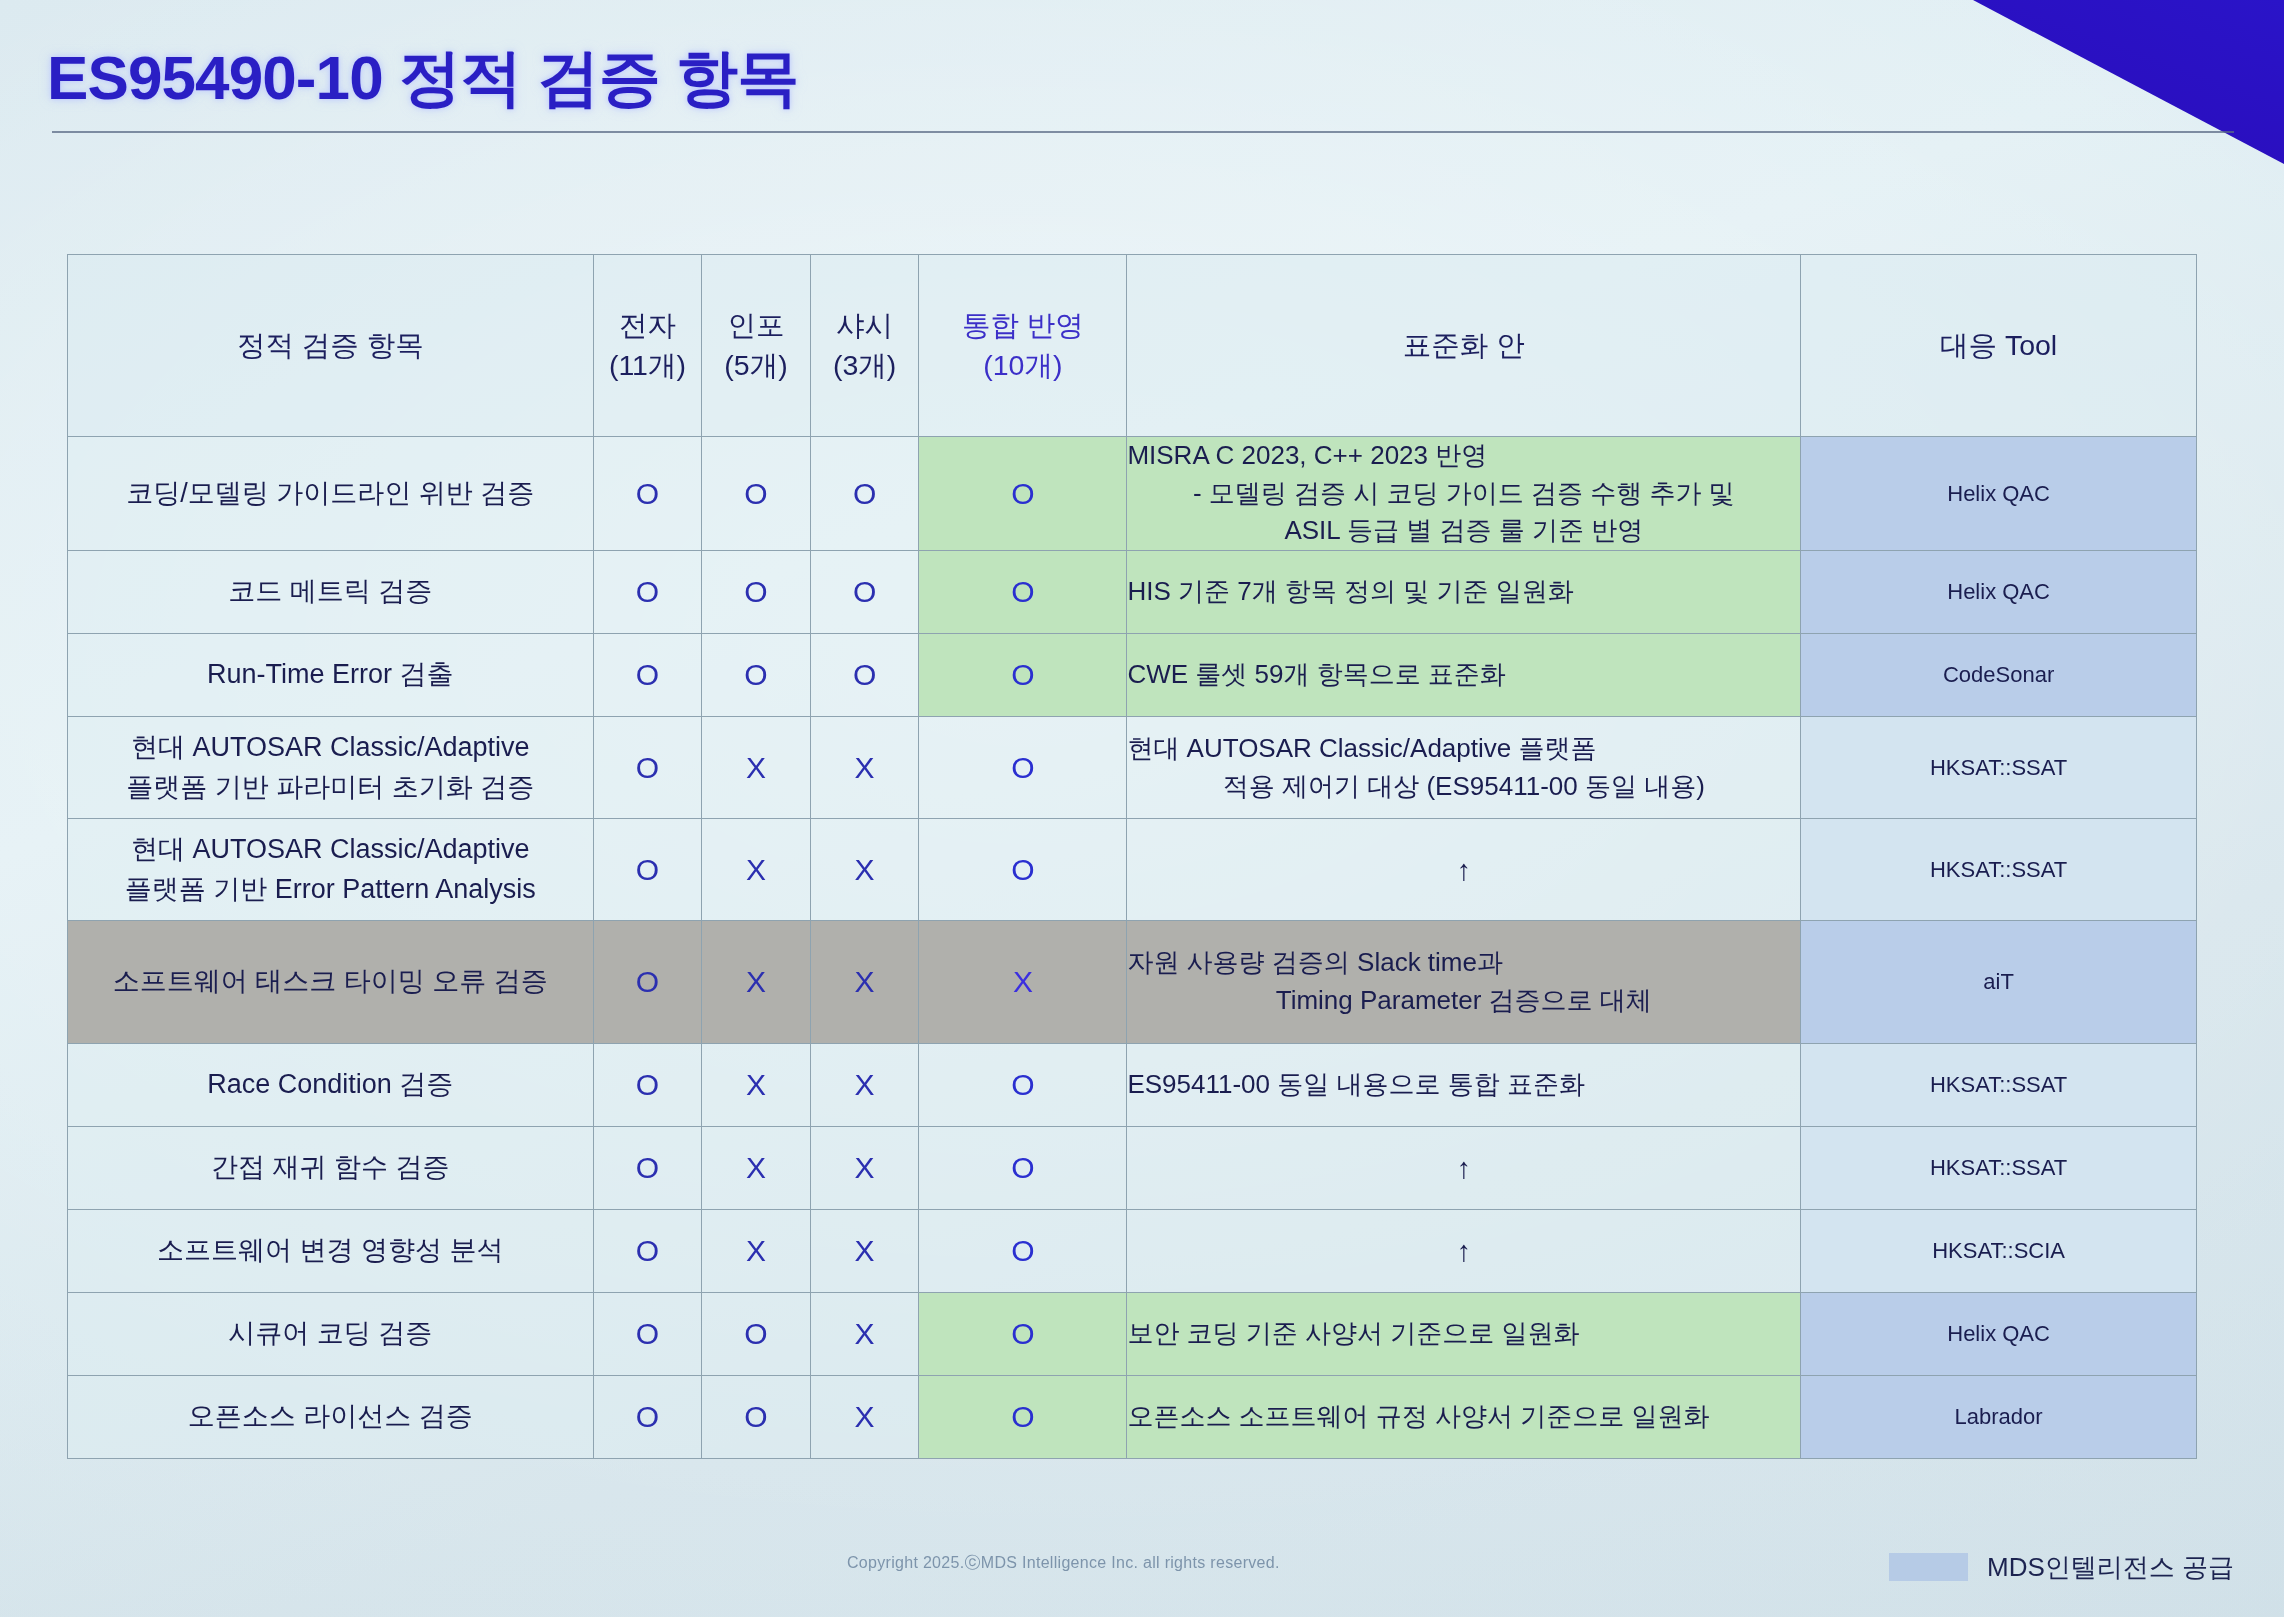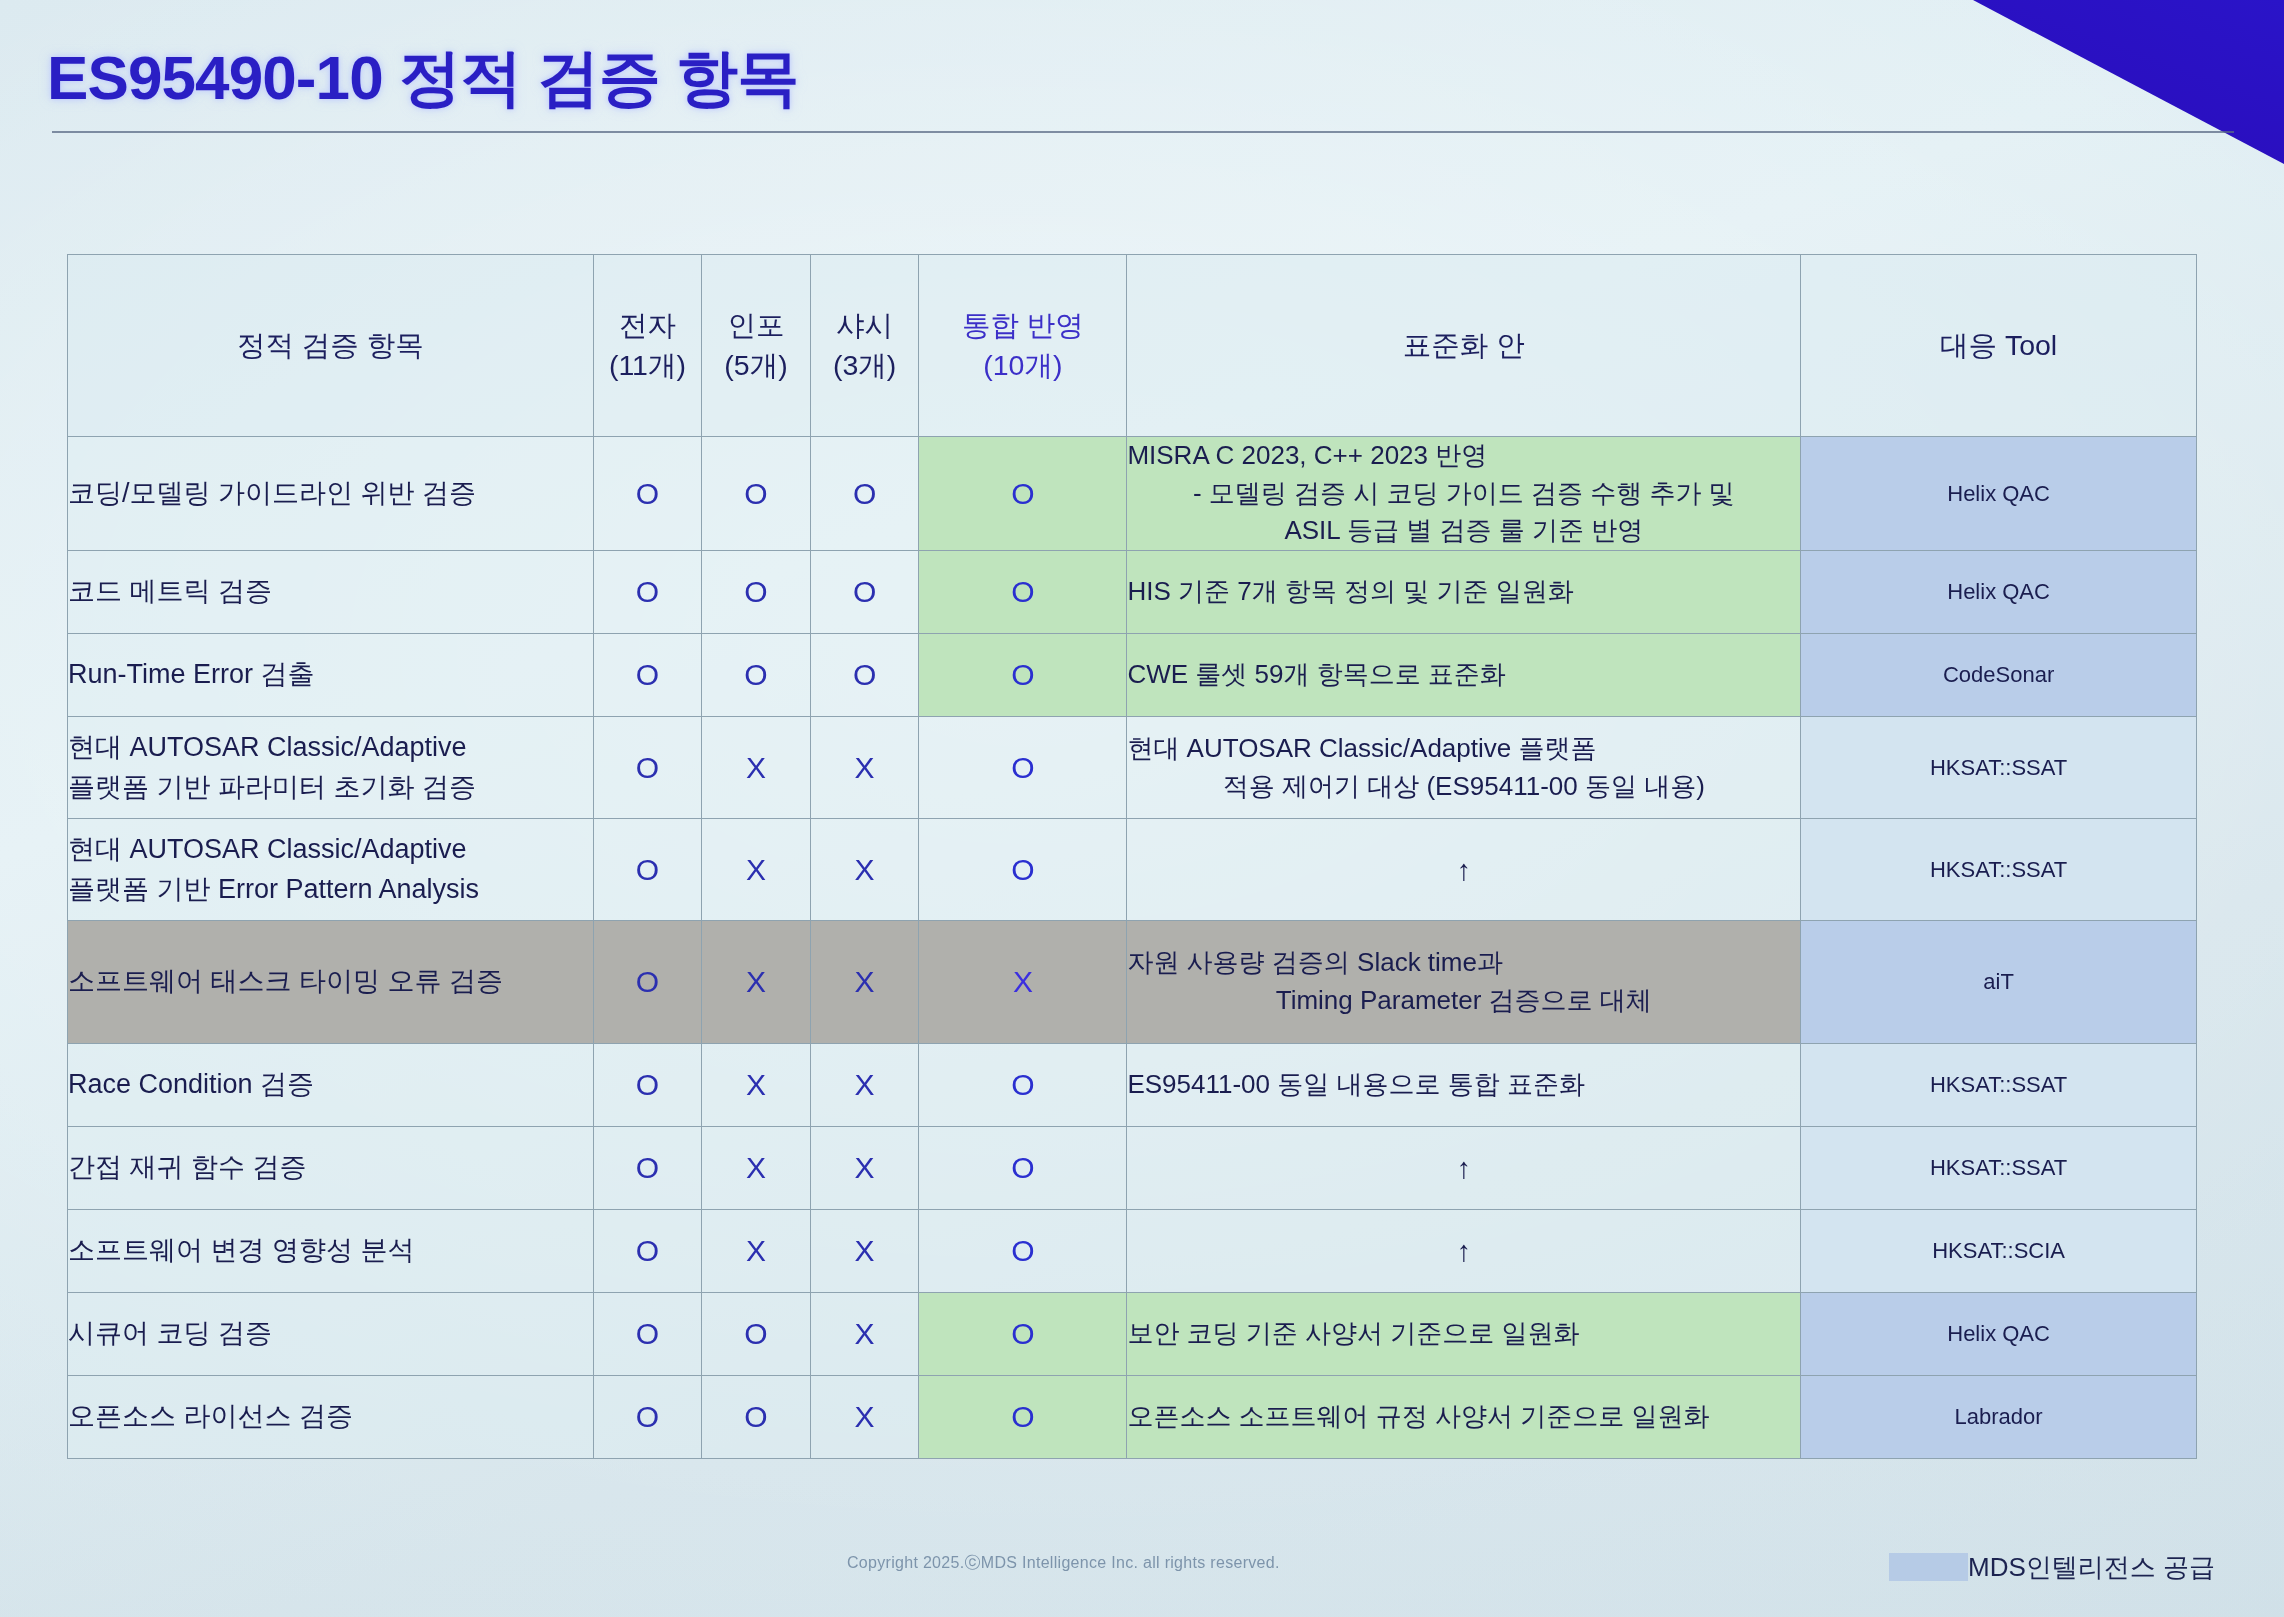--- a/index.html
+++ b/index.html
@@ -61,21 +61,21 @@
     color:#1c1f5e;
     line-height:1.38;
   }
   thead th.accent{color:#3b2fc8;}
   tbody td{
     font-size:27px;color:#1a1d4f;line-height:1.45;
     background:rgba(222,238,242,0.5);
     text-align:center;
   }
   tbody tr{height:83px;}
-  td.item{text-align:left;padding:8.6px 15.5px;margin-top:44px;}
+  td.item{text-align:center;padding:8.6px 15.5px;margin-top:44px;}
   td.mark{font-size:30px;color:#2b2fb0;}
   td.mark.blue{color:#2a2fd0;}
   td.std{text-align:left;padding:10.4px 22.4px;font-size:26px;}
   td.std.center{text-align:center;font-size:29px;}
   td.tool{font-size:22px;}
 
   
   td.green{background:#bfe4bd;}
   td.toolblue{background:#b9cde9;}
   td.toollight{background:#d3e4f0;}
@@ -94,21 +94,21 @@
   .footer{
     position:absolute;left:0;top:1553px;width:2284px;height:52px;z-index:3;
   }
   .copyright{
     position:absolute;left:847px;top:0;
     font-size:16px;color:#7d94ab;letter-spacing:0.3px;
     white-space:nowrap;
   }
   .legend{
     position:absolute;left:1889px;top:-3.5px;
-    display:flex;align-items:center;
+    display:flex;align-items:center;gap:19px;
     white-space:nowrap;
   }
   .legend-swatch{
     width:79px;height:28px;background:#b6cbe6;display:inline-block;
   }
   .legend-label{font-size:26px;color:#1c2350;}
 </style>
 </head>
 <body>
 

